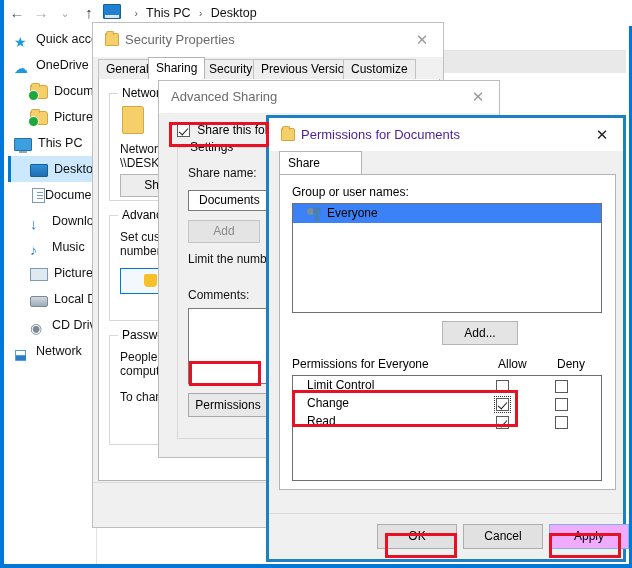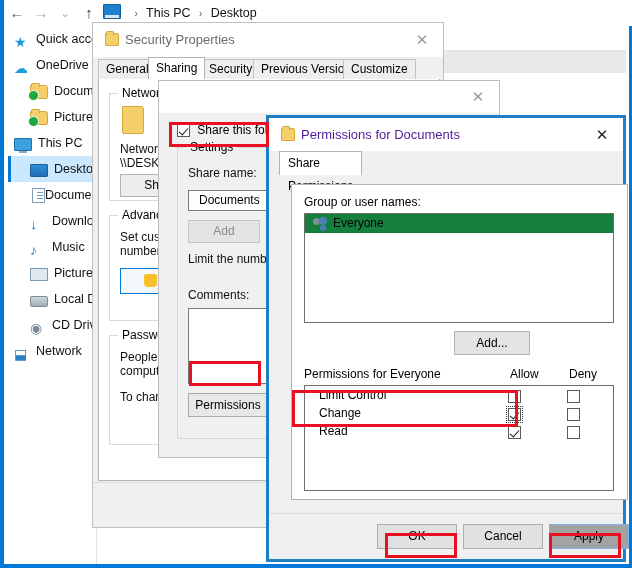--- a/index.html
+++ b/index.html
@@ -129,26 +129,26 @@
         border:1px solid #c0c0c0;box-sizing:border-box;}
 
   
   #perms{left:266px;top:115px;width:360px;height:447px;border:3px solid #1d7fc4;background:#f0f0f0;}
   #perms .dlg-title{height:33px;background:#fff;}
   #perms .dlg-title .t-txt{color:#4c1d95;font-weight:normal;}
   #perms .dlg-close{color:#222;height:33px;line-height:33px;}
   #perm-tabstrip{position:absolute;left:10px;top:33px;height:24px;}
   #tab-share-perm{position:absolute;left:0;top:0;height:24px;line-height:23px;padding:0 8px;
         background:#fff;border:1px solid #b4b4b4;border-bottom:none;font-size:12px;box-sizing:border-box;}
-  #perm-panel{position:absolute;left:22px;top:56px;width:337px;height:316px;background:#fff;
-        border:1px solid #b4b4b4;box-sizing:border-box;margin-top:10px;}
+  #perm-panel{position:absolute;left:10px;top:56px;width:337px;height:316px;background:#fff;
+        border:1px solid #b4b4b4;box-sizing:border-box;}
   #grp-label{position:absolute;left:12px;top:10px;font-size:12px;}
   #grp-list{position:absolute;left:12px;top:28px;width:310px;height:110px;background:#fff;
         border:1px solid #6e6e6e;box-sizing:border-box;}
-  #grp-row{height:19px;line-height:19px;background:#15803d;padding-left:8px;font-size:12px;white-space:nowrap;}
+  #grp-row{height:19px;line-height:19px;background:#3b82f6;padding-left:14px;font-size:12px;white-space:nowrap;}
   .people-ico{display:inline-block;width:16px;height:14px;vertical-align:-3px;margin-right:4px;
         position:relative;}
   .people-ico:before{content:"";position:absolute;left:0;top:2px;width:7px;height:7px;border-radius:50%;
         background:#7d8d9b;}
   .people-ico:after{content:"";position:absolute;left:6px;top:1px;width:8px;height:8px;border-radius:50%;
         background:#4a7fb5;box-shadow:0 7px 0 -1px #4a7fb5;}
   .pbtn2{position:absolute;height:24px;line-height:22px;background:#e4e4e4;border:1px solid #b4b4b4;
         box-sizing:border-box;font-size:12px;text-align:center;}
   #perm-for-label{position:absolute;left:12px;top:182px;font-size:12px;}
   #allow-label{position:absolute;left:218px;top:182px;font-size:12px;}
@@ -157,21 +157,21 @@
         border:1px solid #6e6e6e;box-sizing:border-box;}
   .prow{position:relative;height:18px;line-height:18px;font-size:12px;}
   .prow .pname{position:absolute;left:14px;top:0;}
   .prow .cbA{position:absolute;left:203px;top:2px;}
   .prow .cbD{position:absolute;left:262px;top:2px;}
   .wcb.focus{outline:1px dotted #333;outline-offset:1px;}
   #perm-footer{position:absolute;left:0;bottom:0;width:354px;height:45px;background:#f0f0f0;
         border-top:1px solid #dcdcdc;}
   .fbtn{position:absolute;top:10px;width:80px;height:25px;line-height:23px;text-align:center;
         font-size:12px;box-sizing:border-box;border:1px solid #adadad;background:#e1e1e1;}
-  #btn-apply{background:#a3a3a3;border-color:#7eb4ea;}
+  #btn-apply{background:#f0abfc;border-color:#7eb4ea;}
 
   
   .hl{position:absolute;border:3px solid #e81123;box-sizing:border-box;pointer-events:none;z-index:60;}
 </style>
 </head>
 <body>
 
 <div id="explorer">
 
   <div id="navbar">
@@ -268,20 +268,21 @@
     </div>
   </div>
 
   <div id="props-footer">
     <div id="btn-close">Close</div>
   </div>
 </div>
 
 <div class="dlg" id="advshare">
   <div class="dlg-title">
+    <span class="t-txt">Advanced Sharing</span>
     <span class="dlg-close">✕</span>
   </div>
 
   <div id="adv-body">
     <div id="share-chk-wrap">
       <span class="wcb on"></span>
       <span style="font-size:12px;margin-left:4px;vertical-align:1px;">Share this folder</span>
     </div>
 
     <div id="settings-grp">

